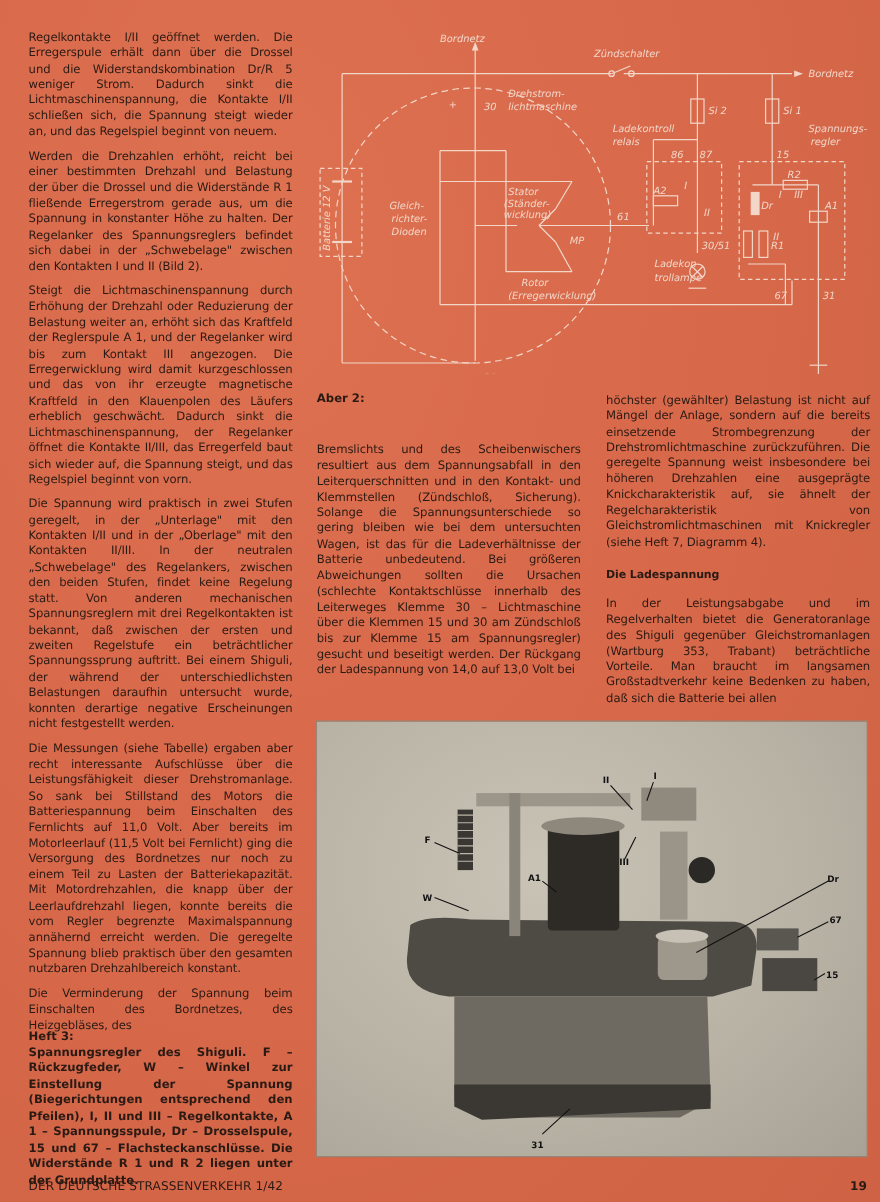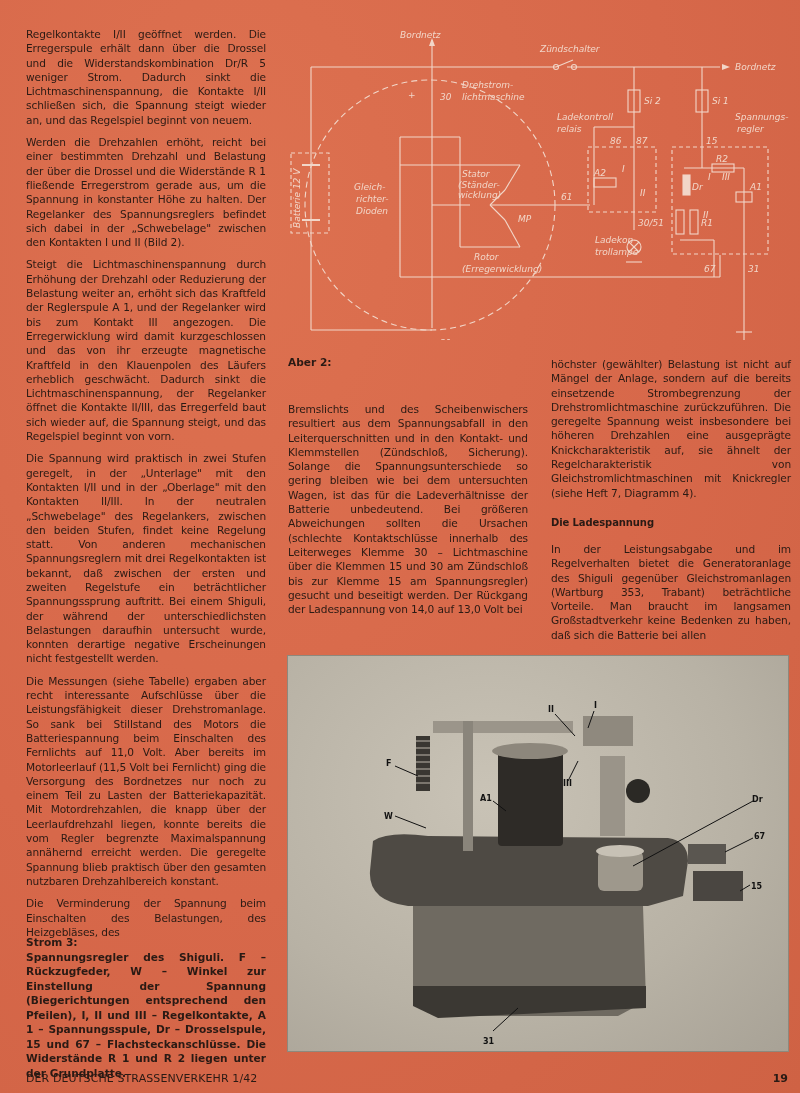--- a/index.html
+++ b/index.html
@@ -36,21 +36,21 @@
 <body>
 
 <div class="page">
 
   <div class="col col1">
     <p>Regelkontakte I/II geöffnet werden. Die Erregerspule erhält dann über die Drossel und die Widerstandskombination Dr/R 5 weniger Strom. Dadurch sinkt die Lichtmaschinenspannung, die Kontakte I/II schließen sich, die Spannung steigt wieder an, und das Regelspiel beginnt von neuem.</p>
     <p>Werden die Drehzahlen erhöht, reicht bei einer bestimmten Drehzahl und Belastung der über die Drossel und die Widerstände R 1 fließende Erregerstrom gerade aus, um die Spannung in konstanter Höhe zu halten. Der Regelanker des Spannungsreglers befindet sich dabei in der „Schwebelage" zwischen den Kontakten I und II (Bild 2).</p>
     <p>Steigt die Lichtmaschinenspannung durch Erhöhung der Drehzahl oder Reduzierung der Belastung weiter an, erhöht sich das Kraftfeld der Reglerspule A 1, und der Regelanker wird bis zum Kontakt III angezogen. Die Erregerwicklung wird damit kurzgeschlossen und das von ihr erzeugte magnetische Kraftfeld in den Klauenpolen des Läufers erheblich geschwächt. Dadurch sinkt die Lichtmaschinenspannung, der Regelanker öffnet die Kontakte II/III, das Erregerfeld baut sich wieder auf, die Spannung steigt, und das Regelspiel beginnt von vorn.</p>
     <p>Die Spannung wird praktisch in zwei Stufen geregelt, in der „Unterlage" mit den Kontakten I/II und in der „Oberlage" mit den Kontakten II/III. In der neutralen „Schwebelage" des Regelankers, zwischen den beiden Stufen, findet keine Regelung statt. Von anderen mechanischen Spannungsreglern mit drei Regelkontakten ist bekannt, daß zwischen der ersten und zweiten Regelstufe ein beträchtlicher Spannungssprung auftritt. Bei einem Shiguli, der während der unterschiedlichsten Belastungen daraufhin untersucht wurde, konnten derartige negative Erscheinungen nicht festgestellt werden.</p>
     <p>Die Messungen (siehe Tabelle) ergaben aber recht interessante Aufschlüsse über die Leistungsfähigkeit dieser Drehstromanlage. So sank bei Stillstand des Motors die Batteriespannung beim Einschalten des Fernlichts auf 11,0 Volt. Aber bereits im Motorleerlauf (11,5 Volt bei Fernlicht) ging die Versorgung des Bordnetzes nur noch zu einem Teil zu Lasten der Batteriekapazität. Mit Motordrehzahlen, die knapp über der Leerlaufdrehzahl liegen, konnte bereits die vom Regler begrenzte Maximalspannung annähernd erreicht werden. Die geregelte Spannung blieb praktisch über den gesamten nutzbaren Drehzahlbereich konstant.</p>
-    <p>Die Verminderung der Spannung beim Einschalten des Belastungen, des Heizgebläses, des</p>
+    <p>Die Verminderung der Spannung beim Einschalten des Bordnetzes, des Heizgebläses, des</p>
   </div>
 
   <svg class="diagram" viewBox="290 0 510 340" xmlns="http://www.w3.org/2000/svg">
     <g stroke="#f2d6c8" stroke-width="1.1" fill="none">
 
       <line x1="432" y1="40" x2="432" y2="328"></line>
       <polygon points="429,46 435,46 432,38" fill="#f2d6c8" stroke="none"></polygon>
       <line x1="311" y1="67" x2="556" y2="67"></line>
       <line x1="567" y1="67" x2="720" y2="67"></line>
       <line x1="556" y1="67" x2="573" y2="60"></line>
@@ -226,19 +226,19 @@
       <text x="260" y="56">II</text>
       <text x="275" y="130">III</text>
       <text x="464" y="146">Dr</text>
       <text x="466" y="183">67</text>
       <text x="463" y="233">15</text>
       <text x="195" y="388">31</text>
     </svg>
   </div>
 
   <div class="bild3cap">
-    <div>Strom 3:</div>
+    <div>Heft 3:</div>
     <div>Spannungsregler des Shiguli. F – Rückzugfeder, W – Winkel zur Einstellung der Spannung (Biegerichtungen entsprechend den Pfeilen), I, II und III – Regelkontakte, A 1 – Spannungsspule, Dr – Drosselspule, 15 und 67 – Flachsteckanschlüsse. Die Widerstände R 1 und R 2 liegen unter der Grundplatte.</div>
   </div>
 
   <div class="footer-left">DER DEUTSCHE STRASSENVERKEHR 1/42</div>
   <div class="footer-right">19</div>
 </div>
 
 </body></html>

